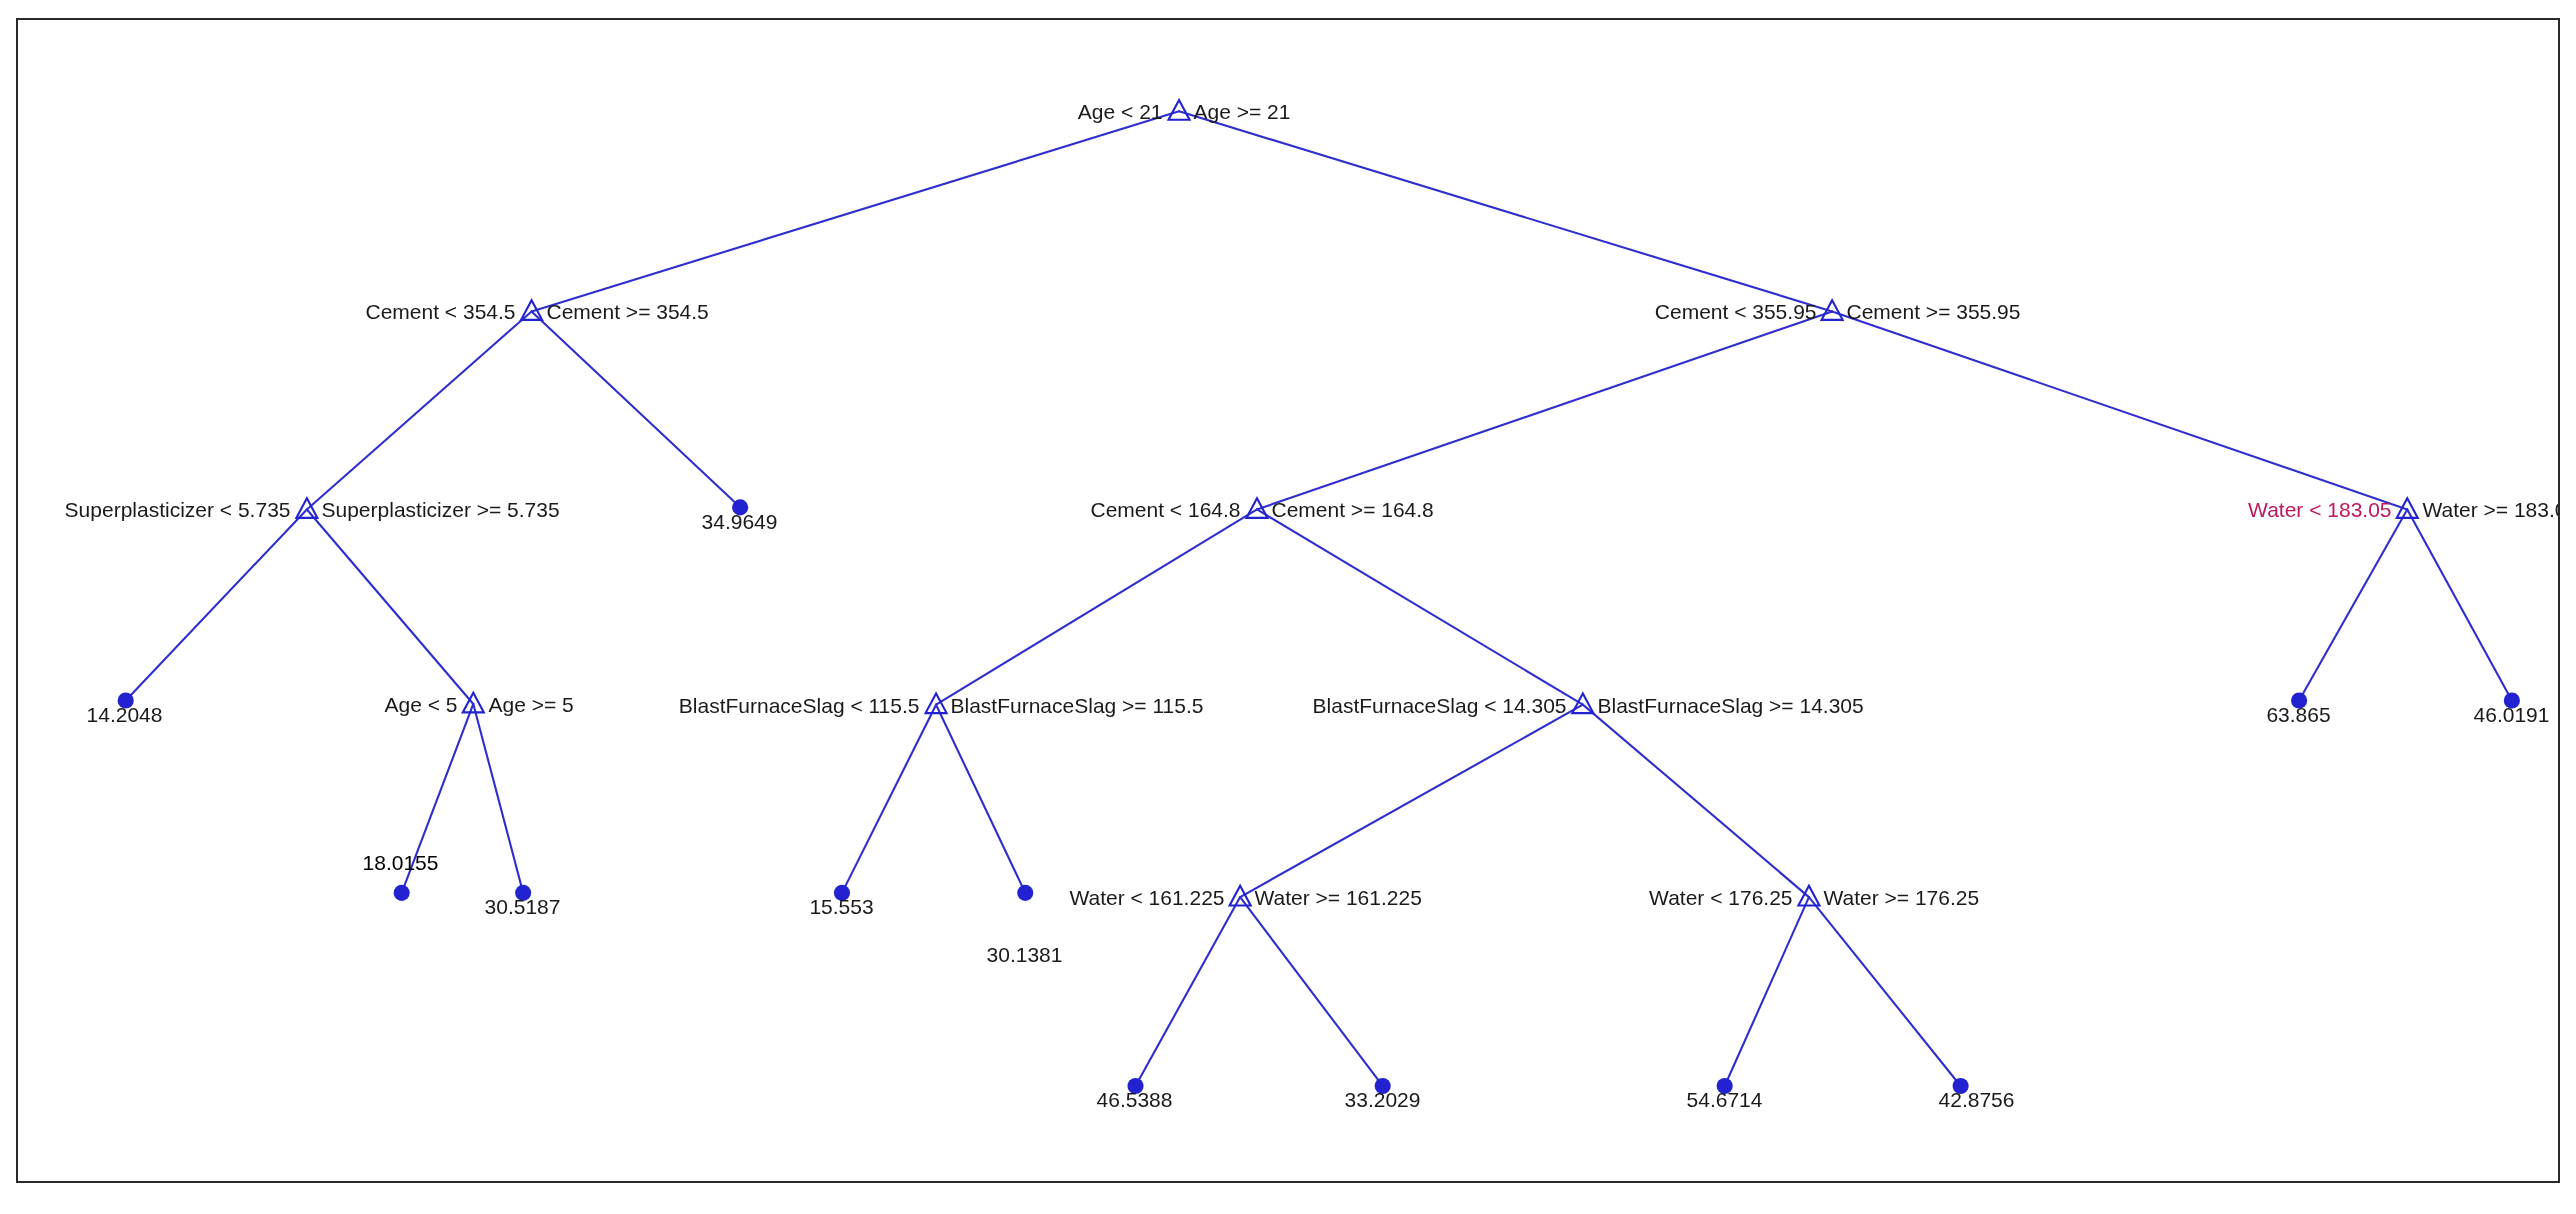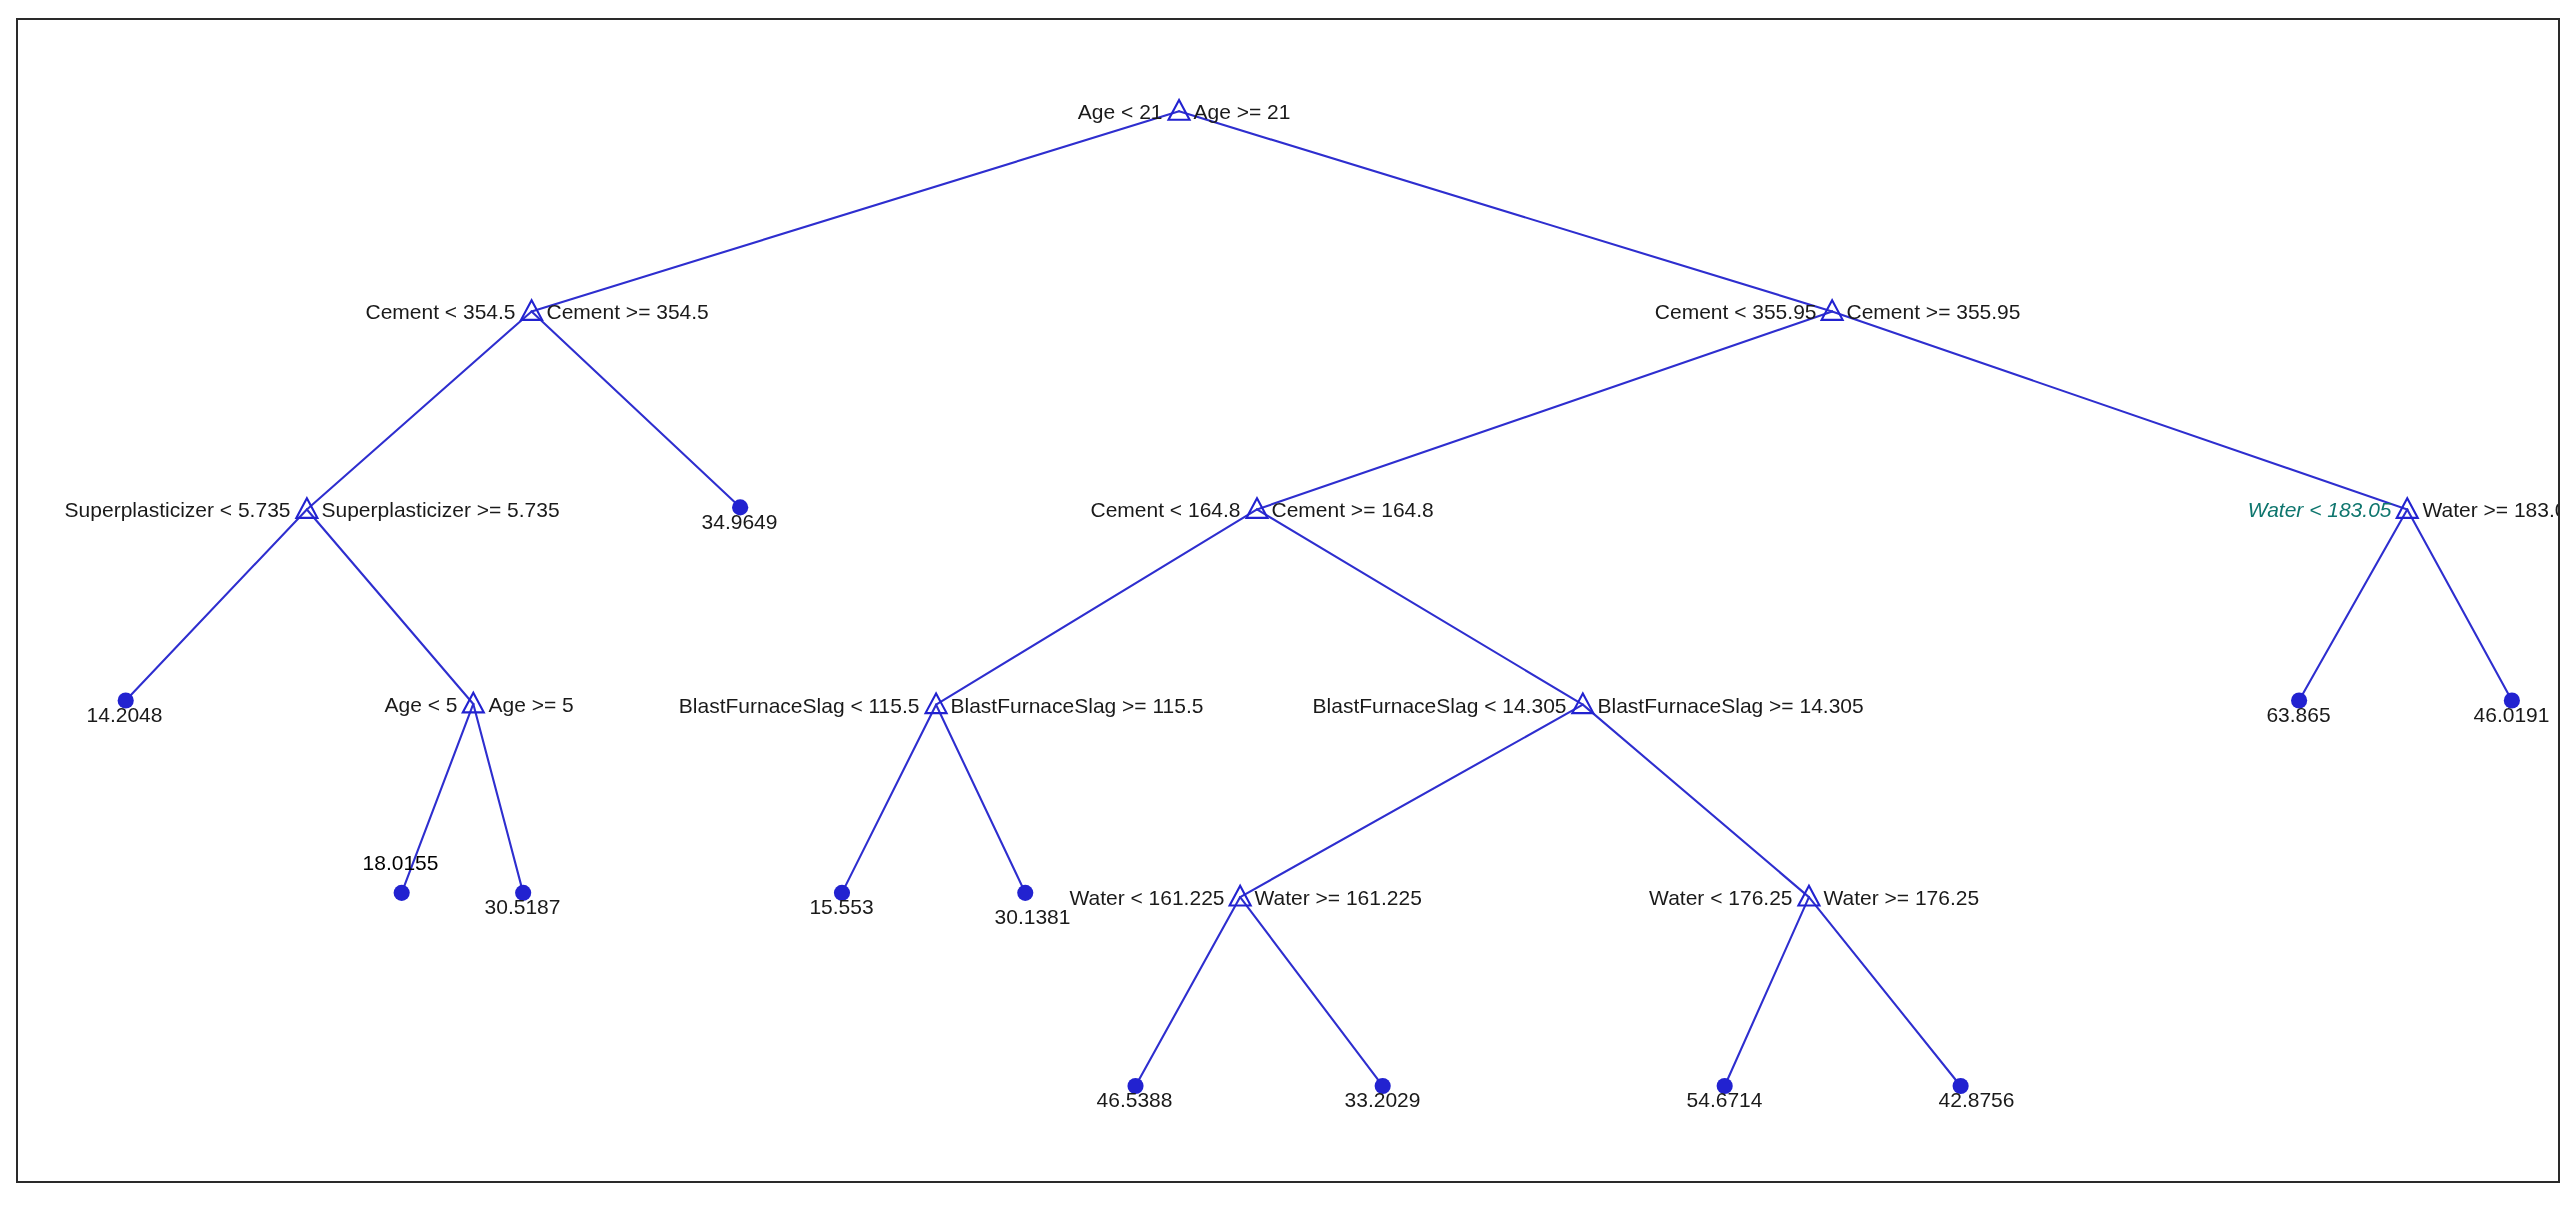--- a/index.html
+++ b/index.html
@@ -97,35 +97,35 @@
       <div class="lbl right" style="left: 1176px; top: 91px; color: rgb(26, 26, 26);">Age &gt;= 21</div>
       <div class="lbl left" style="left: 498px; top: 291px; color: rgb(26, 26, 26);">Cement &lt; 354.5</div>
       <div class="lbl right" style="left: 529px; top: 291px; color: rgb(26, 26, 26);">Cement &gt;= 354.5</div>
       <div class="lbl left" style="left: 1799px; top: 291px; color: rgb(26, 26, 26);">Cement &lt; 355.95</div>
       <div class="lbl right" style="left: 1829px; top: 291px; color: rgb(26, 26, 26);">Cement &gt;= 355.95</div>
       <div class="lbl left" style="left: 273px; top: 489px; color: rgb(26, 26, 26);">Superplasticizer &lt; 5.735</div>
       <div class="lbl right" style="left: 304px; top: 489px; color: rgb(26, 26, 26);">Superplasticizer &gt;= 5.735</div>
       <div class="lbl leaf" style="left: 722px; top: 489px; color: rgb(26, 26, 26);">34.9649</div>
       <div class="lbl left" style="left: 1223px; top: 489px; color: rgb(26, 26, 26);">Cement &lt; 164.8</div>
       <div class="lbl right" style="left: 1254px; top: 489px; color: rgb(26, 26, 26);">Cement &gt;= 164.8</div>
-      <div class="lbl left" style="left: 2374px; top: 489px; color: #0f766e; font-style: italic;">Water &lt; 183.05</div>
+      <div class="lbl left" style="left: 2374px; top: 489px; color: #be185d;">Water &lt; 183.05</div>
       <div class="lbl right" style="left: 2405px; top: 489px; color: rgb(26, 26, 26);">Water &gt;= 183.05</div>
       <div class="lbl leaf" style="left: 107px; top: 682px; color: rgb(26, 26, 26);">14.2048</div>
       <div class="lbl left" style="left: 440px; top: 684px; color: rgb(26, 26, 26);">Age &lt; 5</div>
       <div class="lbl right" style="left: 471px; top: 684px; color: rgb(26, 26, 26);">Age &gt;= 5</div>
       <div class="lbl left" style="left: 902px; top: 685px; color: rgb(26, 26, 26);">BlastFurnaceSlag &lt; 115.5</div>
       <div class="lbl right" style="left: 933px; top: 685px; color: rgb(26, 26, 26);">BlastFurnaceSlag &gt;= 115.5</div>
       <div class="lbl left" style="left: 1549px; top: 685px; color: rgb(26, 26, 26);">BlastFurnaceSlag &lt; 14.305</div>
       <div class="lbl right" style="left: 1580px; top: 685px; color: rgb(26, 26, 26);">BlastFurnaceSlag &gt;= 14.305</div>
       <div class="lbl leaf" style="left: 2281px; top: 682px; color: rgb(26, 26, 26); text-align: center;">63.865</div>
       <div class="lbl leaf" style="left: 2494px; top: 682px; color: rgb(26, 26, 26);">46.0191</div>
       <div class="lbl leaf" style="left: 383px; top: 830px; color: #000000;">18.0155</div>
       <div class="lbl leaf" style="left: 505px; top: 874px; color: rgb(26, 26, 26);">30.5187</div>
       <div class="lbl leaf" style="left: 824px; top: 874px; color: rgb(26, 26, 26);">15.553</div>
-      <div class="lbl leaf" style="left: 1007px; top: 884px; color: rgb(26, 26, 26); margin-left: 8px;">30.1381</div>
+      <div class="lbl leaf" style="left: 1007px; top: 922px; color: rgb(26, 26, 26);">30.1381</div>
       <div class="lbl left" style="left: 1207px; top: 877px; color: rgb(26, 26, 26);">Water &lt; 161.225</div>
       <div class="lbl right" style="left: 1237px; top: 877px; color: rgb(26, 26, 26);">Water &gt;= 161.225</div>
       <div class="lbl left" style="left: 1775px; top: 877px; color: rgb(26, 26, 26);">Water &lt; 176.25</div>
       <div class="lbl right" style="left: 1806px; top: 877px; color: rgb(26, 26, 26);">Water &gt;= 176.25</div>
       <div class="lbl leaf" style="left: 1117px; top: 1067px; color: rgb(26, 26, 26);">46.5388</div>
       <div class="lbl leaf" style="left: 1365px; top: 1067px; color: rgb(26, 26, 26);">33.2029</div>
       <div class="lbl leaf" style="left: 1707px; top: 1067px; color: rgb(26, 26, 26);">54.6714</div>
       <div class="lbl leaf" style="left: 1943px; top: 1067px; color: rgb(26, 26, 26); margin-left: 16px;">42.8756</div>
     </div>
 </div>

